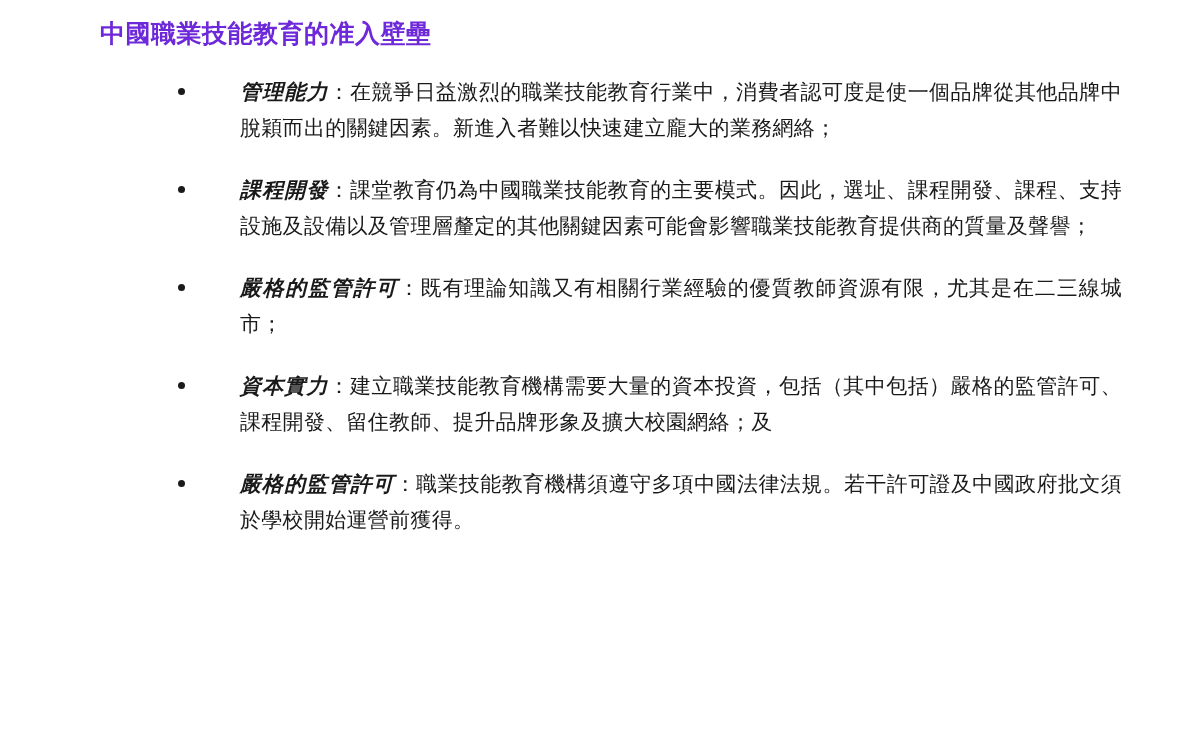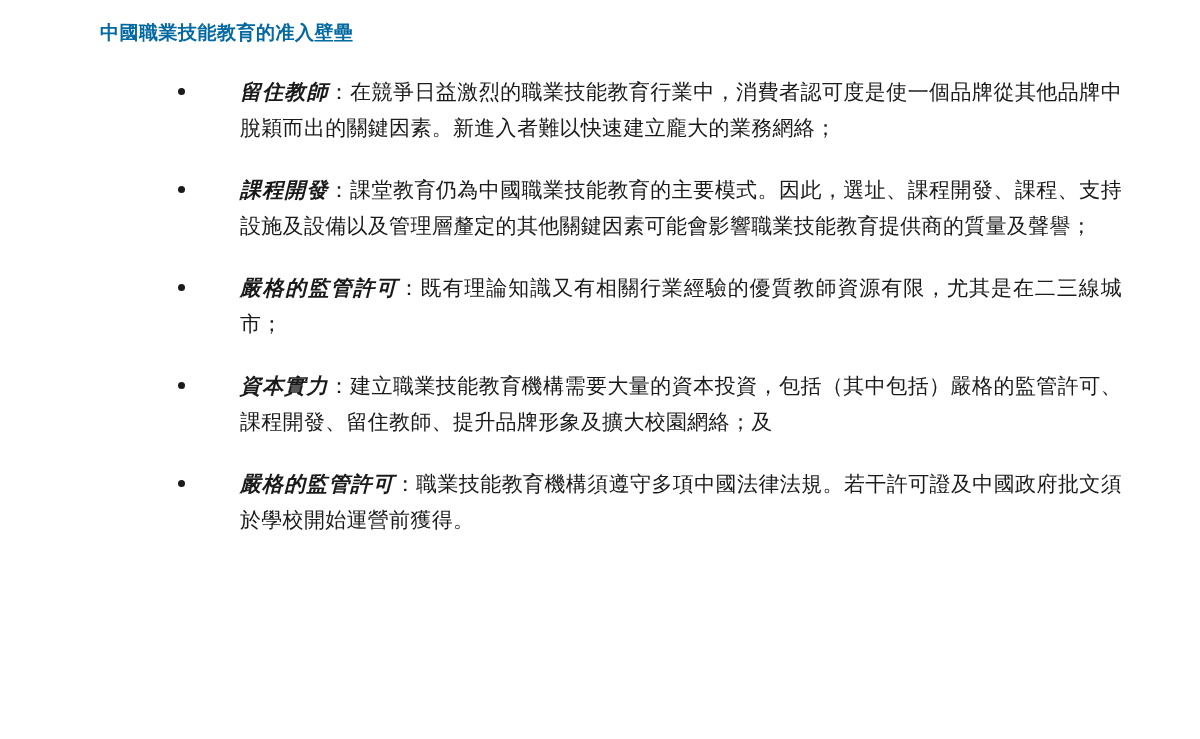--- a/index.html
+++ b/index.html
@@ -17,25 +17,25 @@
   .page {
     position: relative;
     width: 1200px;
     height: 739px;
     box-sizing: border-box;
     padding: 18px 60px 0 60px;
   }
   .section-title {
     font-family: "Liberation Sans", "DejaVu Sans", sans-serif;
     font-weight: bold;
-    font-size: 19px;
+    font-size: 25px;
     line-height: 30px;
     letter-spacing: 0.5px;
     margin: 0 0 0 40px;
-    color: #0369a1;
+    color: #6d28d9;
   }
   .intro {
     margin: 30px 0 0 68px;
     font-size: 21px;
     line-height: 34px;
     letter-spacing: 0.4px;
     color: #1a1a1a;
     max-width: 1000px;
   }
   .bullet-list {
@@ -77,21 +77,21 @@
 
 <div class="page">
 
   <h2 class="section-title">中國職業技能教育的准入壁壘</h2>
 
 
   <ul class="bullet-list">
 
     <li class="bullet-item">
       <span class="bullet-dot"></span>
-      <span class="term">留住教師</span><span>：</span><span>在競爭日益激烈的職業技能教育行業中，消費者認可度是使一個品牌從其他品牌中脫穎而出的關鍵因素。新進入者難以快速建立龐大的業務網絡；</span>
+      <span class="term">管理能力</span><span>：</span><span>在競爭日益激烈的職業技能教育行業中，消費者認可度是使一個品牌從其他品牌中脫穎而出的關鍵因素。新進入者難以快速建立龐大的業務網絡；</span>
     </li>
 
     <li class="bullet-item">
       <span class="bullet-dot"></span>
       <span class="term">課程開發</span><span>：</span><span>課堂教育仍為中國職業技能教育的主要模式。因此，選址、課程開發、課程、支持設施及設備以及管理層釐定的其他關鍵因素可能會影響職業技能教育提供商的質量及聲譽；</span>
     </li>
 
     <li class="bullet-item">
       <span class="bullet-dot"></span>
       <span class="term">嚴格的監管許可</span><span>：</span><span>既有理論知識又有相關行業經驗的優質教師資源有限，尤其是在二三線城市；</span>

